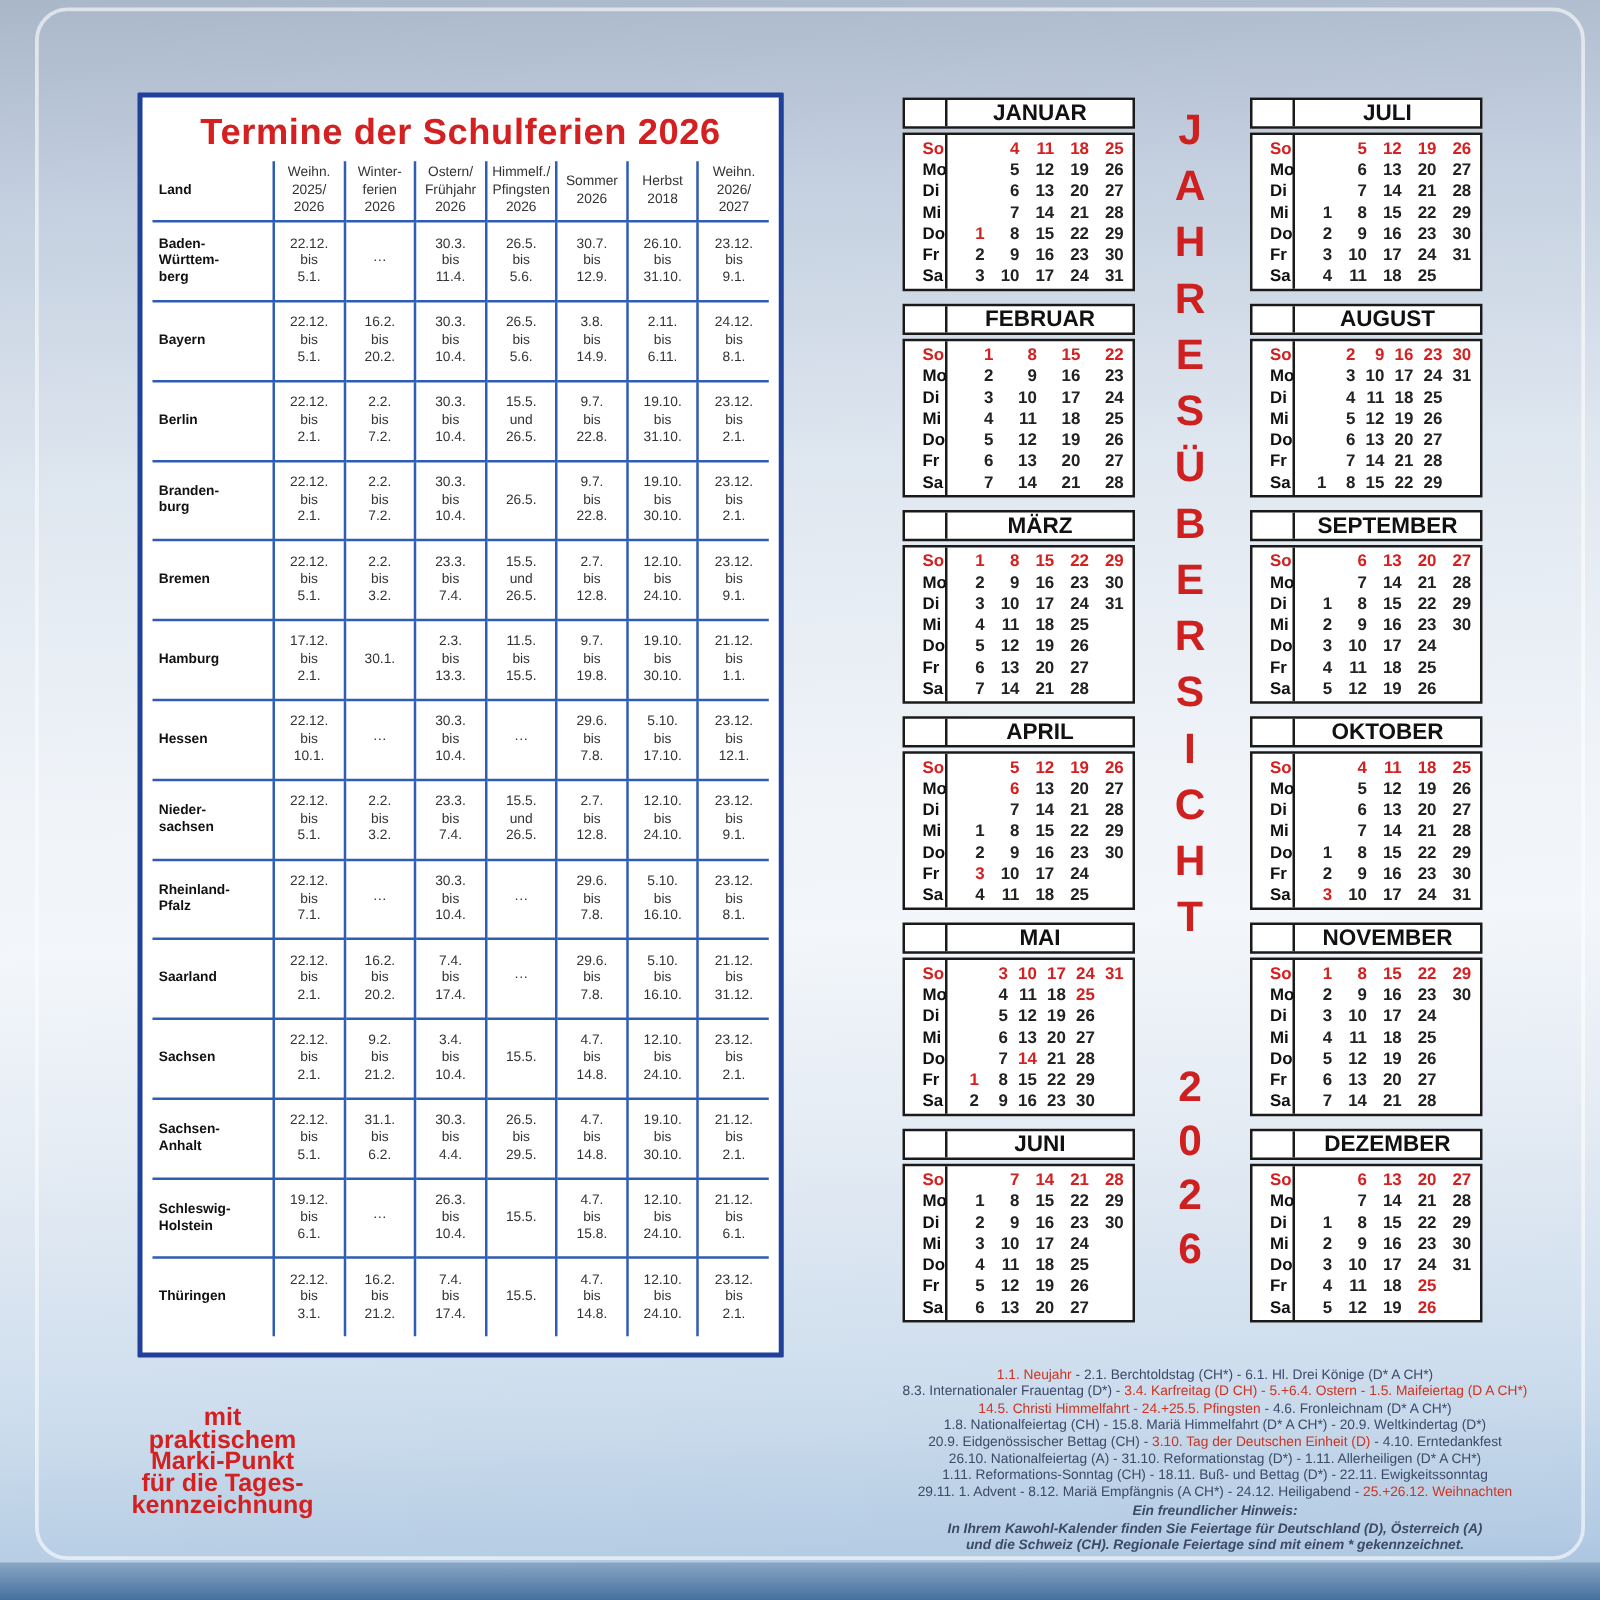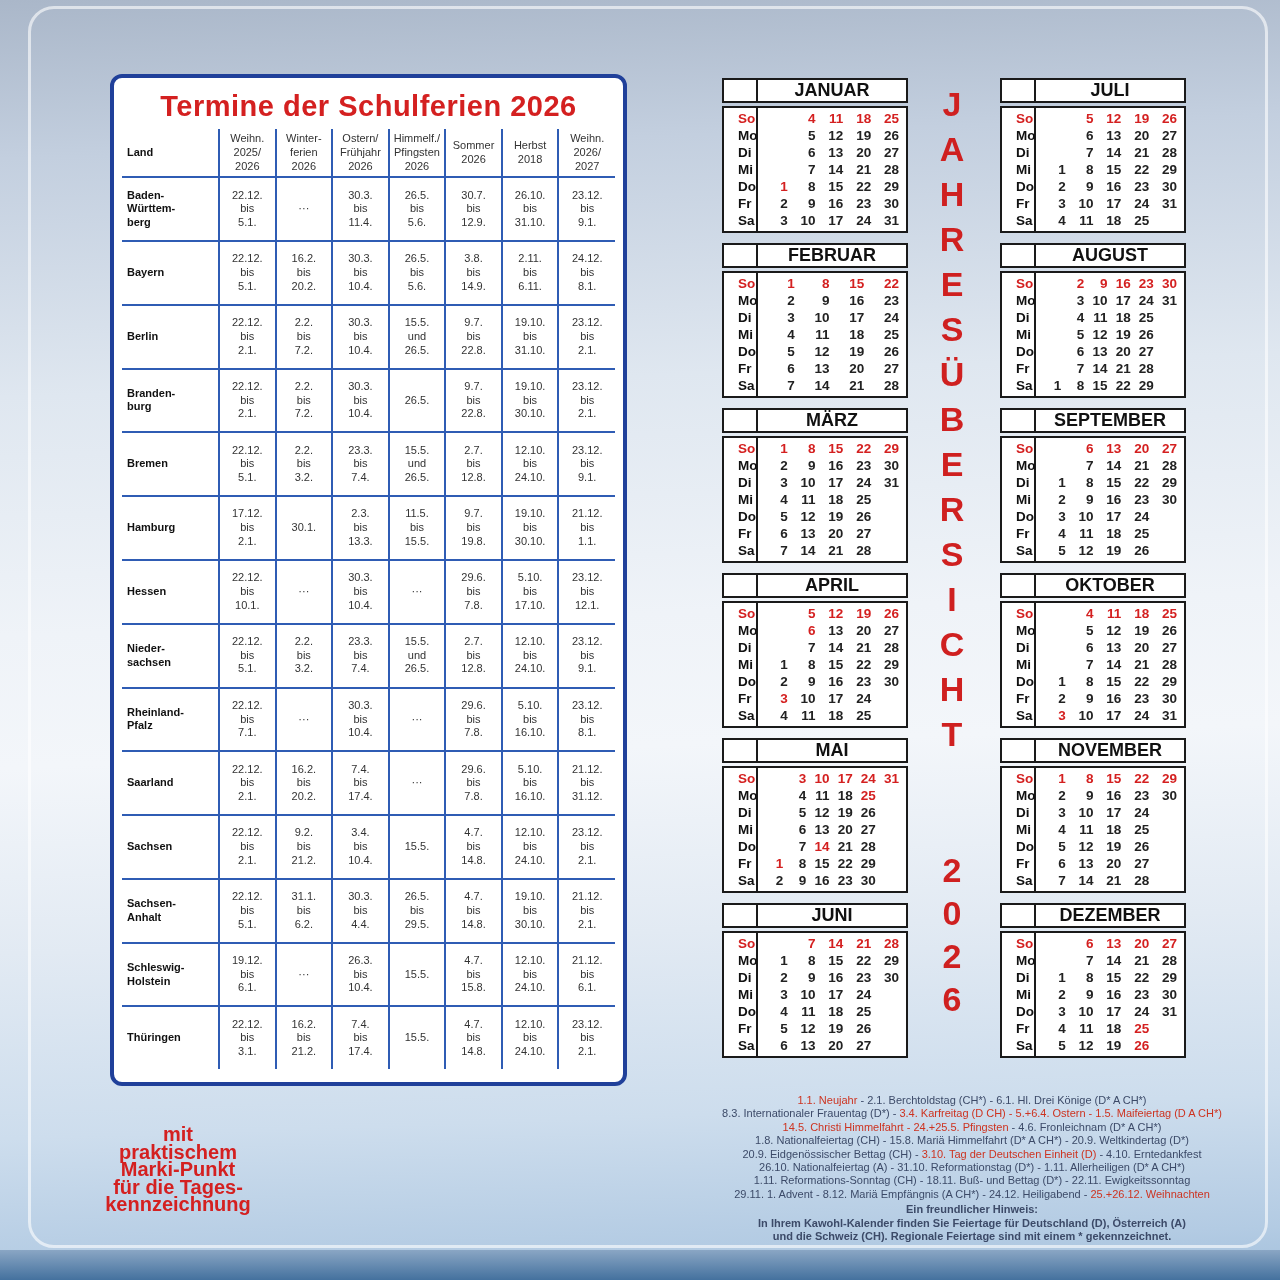--- a/index.html
+++ b/index.html
@@ -15,21 +15,21 @@
   html,body{margin:0;padding:0;}
   body{
     width:1280px;height:1280px;position:relative;overflow:hidden;
     font-family:"Liberation Sans", sans-serif;
     background:linear-gradient(178deg,#aab7c9 0%,#c3cfdf 12%,#dfe7f0 30%,#eff3f8 48%,#f3f6fa 58%,#e2eaf3 72%,#cddded 86%,#b3cbe3 96%,#a3c0dc 100%);
   }
   .frame{position:absolute;left:28px;top:6px;right:12px;bottom:32px;border:3px solid rgba(255,255,255,.6);border-radius:26px;pointer-events:none;}
   .bottom-band{position:absolute;left:0;right:0;bottom:0;height:30px;background:linear-gradient(#8aa6c4,#44719e);}
 
   
-  .ferien-box{position:absolute;left:110px;top:74px;width:517px;height:1012px;background:#fff;border:4px solid var(--navy);border-radius:12px;padding:4px 8px;}
+  .ferien-box{position:absolute;left:110px;top:74px;width:517px;height:1012px;background:#fff;border:4px solid var(--navy);border-radius:1px;padding:4px 8px;}
   .ferien-title{color:var(--red);font-weight:bold;font-size:29px;text-align:center;margin:8px 0 6px;letter-spacing:.5px;}
   table.ferien{border-collapse:collapse;width:100%;height:calc(100% - 56px);table-layout:fixed;font-size:11px;color:var(--cell);border-style:hidden;}
   table.ferien th,table.ferien td{border:2px solid var(--grid);text-align:center;vertical-align:middle;white-space:pre-line;line-height:1.25;padding:3px 1px;font-weight:normal;}
   table.ferien .land{text-align:left;font-weight:bold;color:var(--ink);padding-left:5px;}
   table.ferien thead th{color:var(--cell);}
   table.ferien thead th.land{color:var(--ink);}
 
   
   .note{position:absolute;left:104px;top:1126px;width:148px;text-align:center;color:var(--red);font-weight:bold;font-size:20px;line-height:17.5px;}
 
@@ -52,21 +52,21 @@
   
   .vtitle{position:absolute;left:927px;top:82px;width:50px;text-align:center;color:#cf2020;font-weight:bold;}
   .vletter{display:block;font-size:34px;line-height:45px;height:45px;}
   .vgap{display:block;height:92px;}
   .vdigit{display:block;font-size:34px;line-height:43px;height:43px;}
 
   
   .legend{position:absolute;left:672px;top:1094px;width:600px;text-align:center;font-size:11px;line-height:13.4px;color:var(--legend);}
   .legend .red{color:var(--legend-red);}
   .hinweis{margin-top:2px;font-weight:bold;color:var(--legend);}
-  .hinweis div{line-height:13.6px;}
+  .hinweis div{line-height:13.6px;font-style:italic;}
 </style>
 </head>
 <body>
 
 <div class="frame"></div>
 <div class="bottom-band"></div>
 
 <div class="ferien-box">
   <div class="ferien-title">Termine der Schulferien 2026</div>
   <table class="ferien" id="ferien-table">

